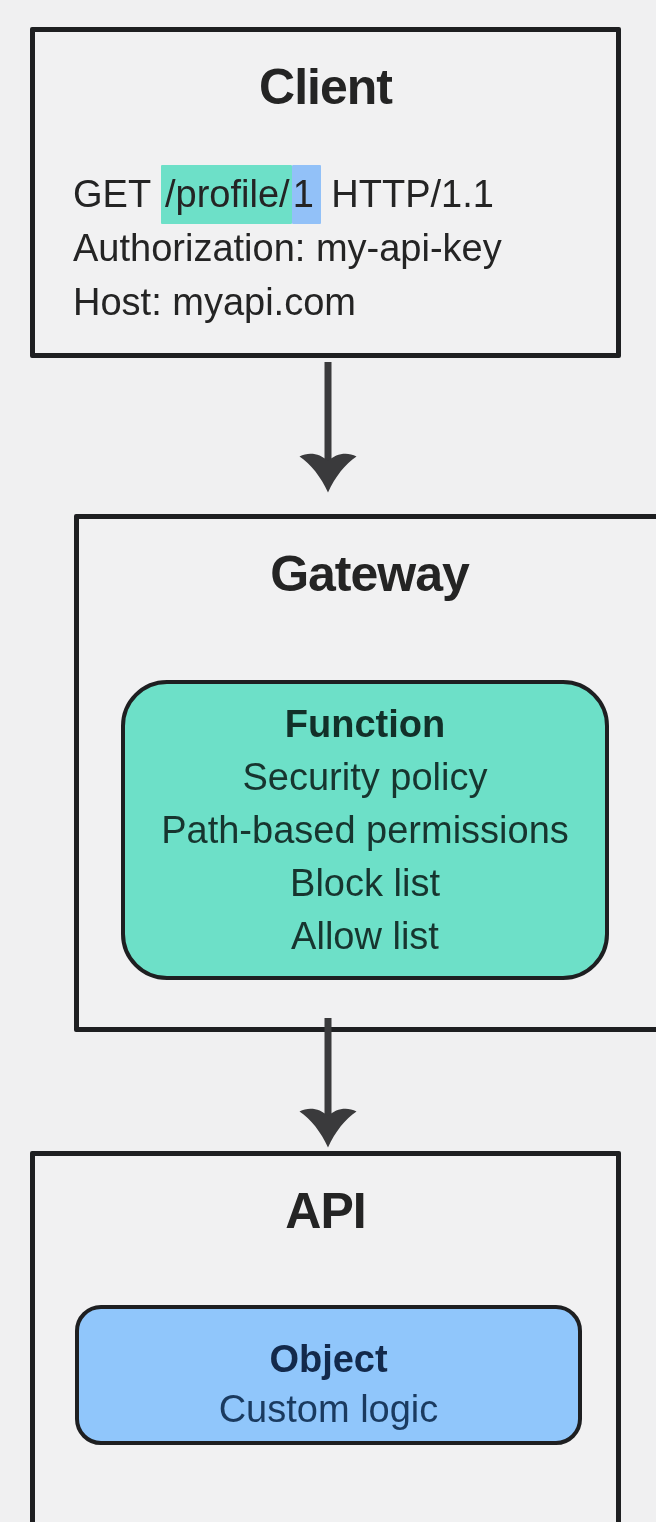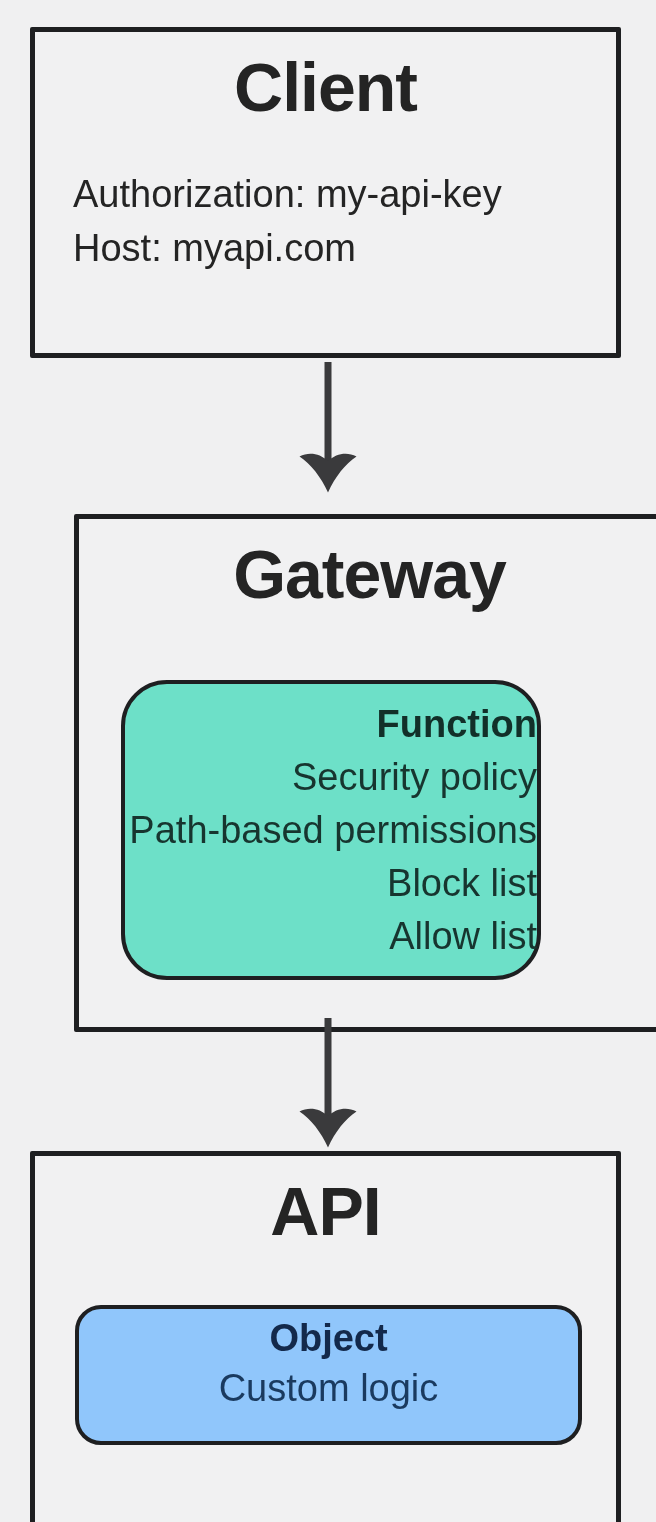--- a/index.html
+++ b/index.html
@@ -30,21 +30,21 @@
     background:var(--node-fill);
     border:5px solid var(--border);
     border-radius:2px;
   }
   .node-client{top:27px;height:331px;}
   .node-gateway{top:514px;height:518px;margin-left:44px;}
   .node-api{top:1151px;height:432px;}
   .node-title{
     padding-top:24px;
     text-align:center;
-    font-size:68px;
+    font-size:50px;
     line-height:62px;
     font-weight:bold;
     color:var(--title-text);
     letter-spacing:-1px;
   }
   .request{
     position:absolute;
     left:38px;
     top:135px;
     font-size:38px;
@@ -54,51 +54,51 @@
   }
   .hl{border-radius:1px;}
   .hl-teal{background:var(--teal);padding:8px 2px 9px 4px;}
   .hl-blue{background:var(--blue-highlight);padding:8px 7px 9px 1px;}
   .inner-box{
     position:absolute;
     border:4px solid var(--border);
     text-align:center;
   }
   .function-box{
-    left:42px;top:161px;width:420px;height:300px;
+    left:42px;top:161px;width:488px;height:300px;
     background:var(--teal);
     border-radius:46px;
     padding-top:14px;
     font-size:38px;line-height:53px;
     color:var(--teal-text);
-    text-align:right;
   }
   .object-box{
     left:40px;top:149px;width:507px;height:140px;
     background:var(--blue);
     border-radius:26px;
-    padding-top:4px;
+    padding-top:25px;
     font-size:38px;line-height:50px;
     color:var(--blue-text);
   }
   .inner-box .box-title{font-weight:bold;}
   .function-box .box-title{color:#123029;}
   .object-box .box-title{color:#13294b;}
   .arrow-layer{
     position:absolute;
     left:0;top:0;width:656px;height:1522px;
     pointer-events:none;
   }
 </style>
 </head>
 <body>
 
 <div class="node node-client">
   <div class="node-title">Client</div>
   <div class="request">
+    <div><span>GET </span><span class="hl hl-teal">/profile/</span><span class="hl hl-blue">1</span><span> HTTP/1.1</span></div>
     <div>Authorization: my-api-key</div>
     <div>Host: myapi.com</div>
   </div>
 </div>
 
 <div class="node node-gateway">
   <div class="node-title">Gateway</div>
   <div class="inner-box function-box">
     <div class="box-title">Function</div>
     <div>Security policy</div>

